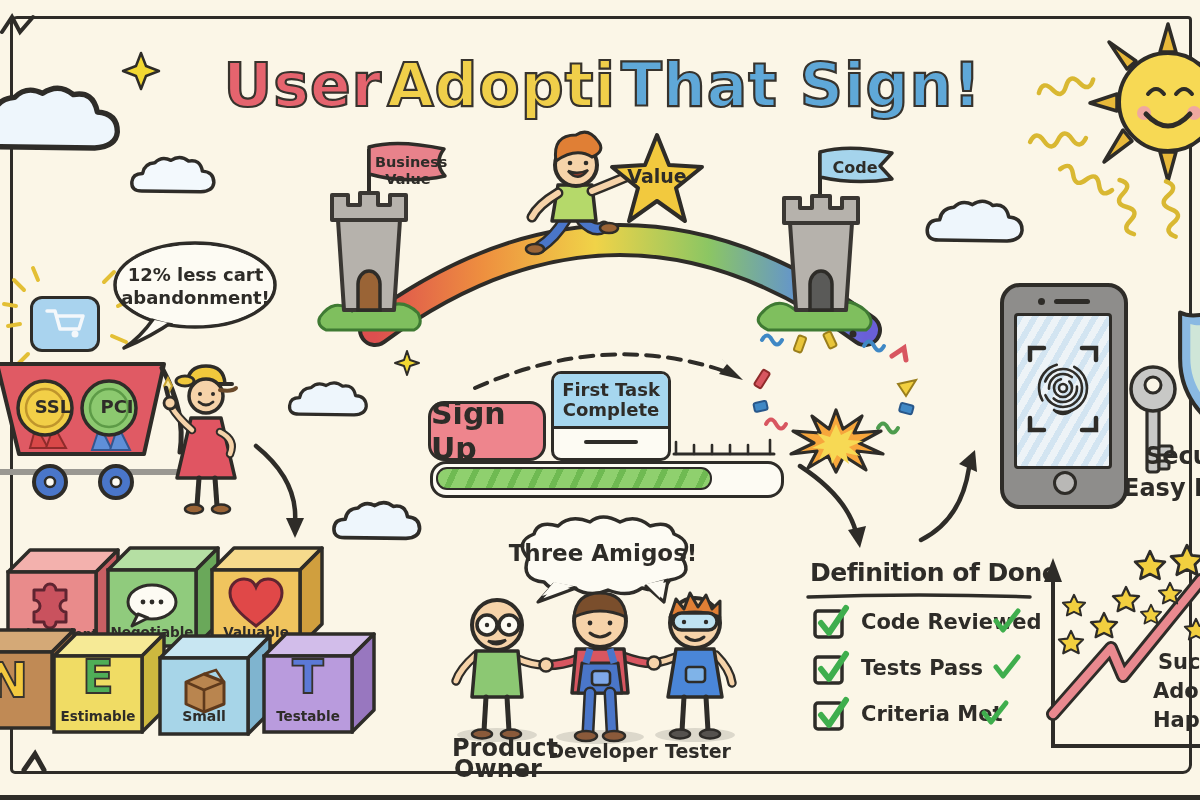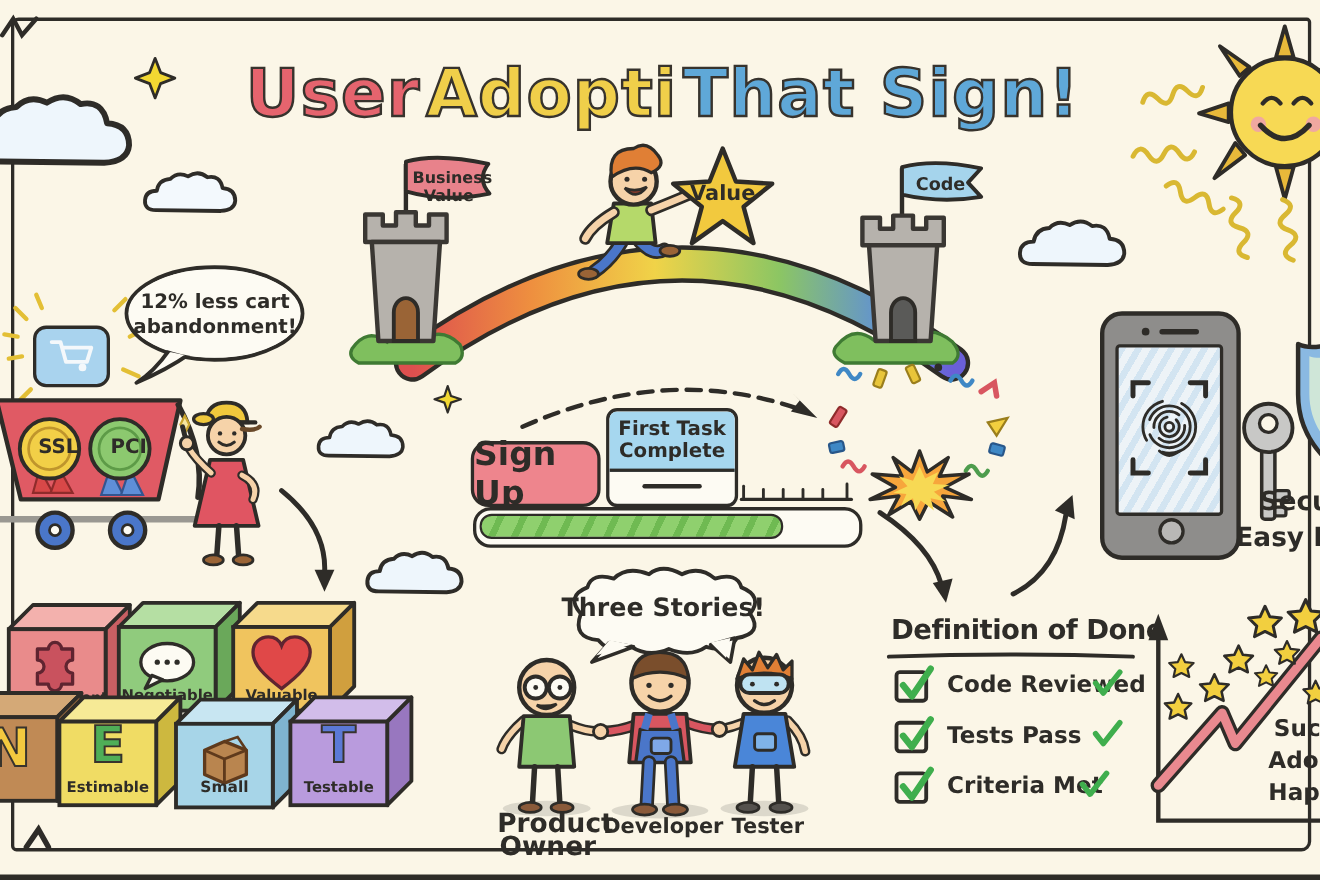--- a/index.html
+++ b/index.html
@@ -414,21 +414,21 @@
   <div class="cube-letter" style="left:264px;top:650px;width:88px;font-size:46px;color:#5b79d6;">T</div>
   <div class="cube-label" style="left:264px;top:708px;width:88px;font-size:13.5px;">Testable</div>
 
   <svg class="abs" style="left:498px;top:518px" width="206" height="86">
     <path d="M30,40 Q16,24 36,16 Q40,2 60,8 Q72,-4 92,4 Q104,-6 122,4 Q138,-4 152,8 Q172,2 176,16 Q196,24 184,40 Q196,58 172,62 Q164,76 144,70 Q130,80 110,72 Q92,80 76,70 Q58,78 46,64 Q22,62 30,40 Z" fill="#fdfbf3" stroke="#2e2c28" stroke-width="3.5" stroke-linejoin="round"></path>
     <path d="M56,66 L40,84 L78,70 Z" fill="#fdfbf3" stroke="#2e2c28" stroke-width="3.2" stroke-linejoin="round"></path>
     <path d="M148,68 L166,84 L170,62 Z" fill="#fdfbf3" stroke="#2e2c28" stroke-width="3.2" stroke-linejoin="round"></path>
     <path d="M56,64 L44,78 L76,68 Z" fill="#fdfbf3"></path>
     <path d="M148,66 L162,80 L166,62 Z" fill="#fdfbf3"></path>
   </svg>
-  <div class="abs hand ctr nowrap" style="left:508px;top:540px;width:190px;font-size:23px;">Three Stories!</div>
+  <div class="abs hand ctr nowrap" style="left:508px;top:540px;width:190px;font-size:23px;">Three Amigos!</div>
 
   <svg class="abs" style="left:440px;top:585px" width="330" height="162">
     <ellipse cx="57" cy="150" rx="40" ry="7" fill="#dcd8cb"></ellipse>
     <ellipse cx="160" cy="152" rx="44" ry="7" fill="#dcd8cb"></ellipse>
     <ellipse cx="255" cy="150" rx="40" ry="7" fill="#dcd8cb"></ellipse>
 
     <path d="M78,74 Q92,80 104,80" stroke="#2e2c28" stroke-width="9.5" fill="none" stroke-linecap="round"></path>
     <path d="M78,74 Q92,80 104,80" stroke="#f6d3a9" stroke-width="5" fill="none" stroke-linecap="round"></path>
     <path d="M138,74 Q122,80 108,80" stroke="#2e2c28" stroke-width="10.5" fill="none" stroke-linecap="round"></path>
     <path d="M138,74 Q122,80 108,80" stroke="#d85660" stroke-width="6" fill="none" stroke-linecap="round"></path>

